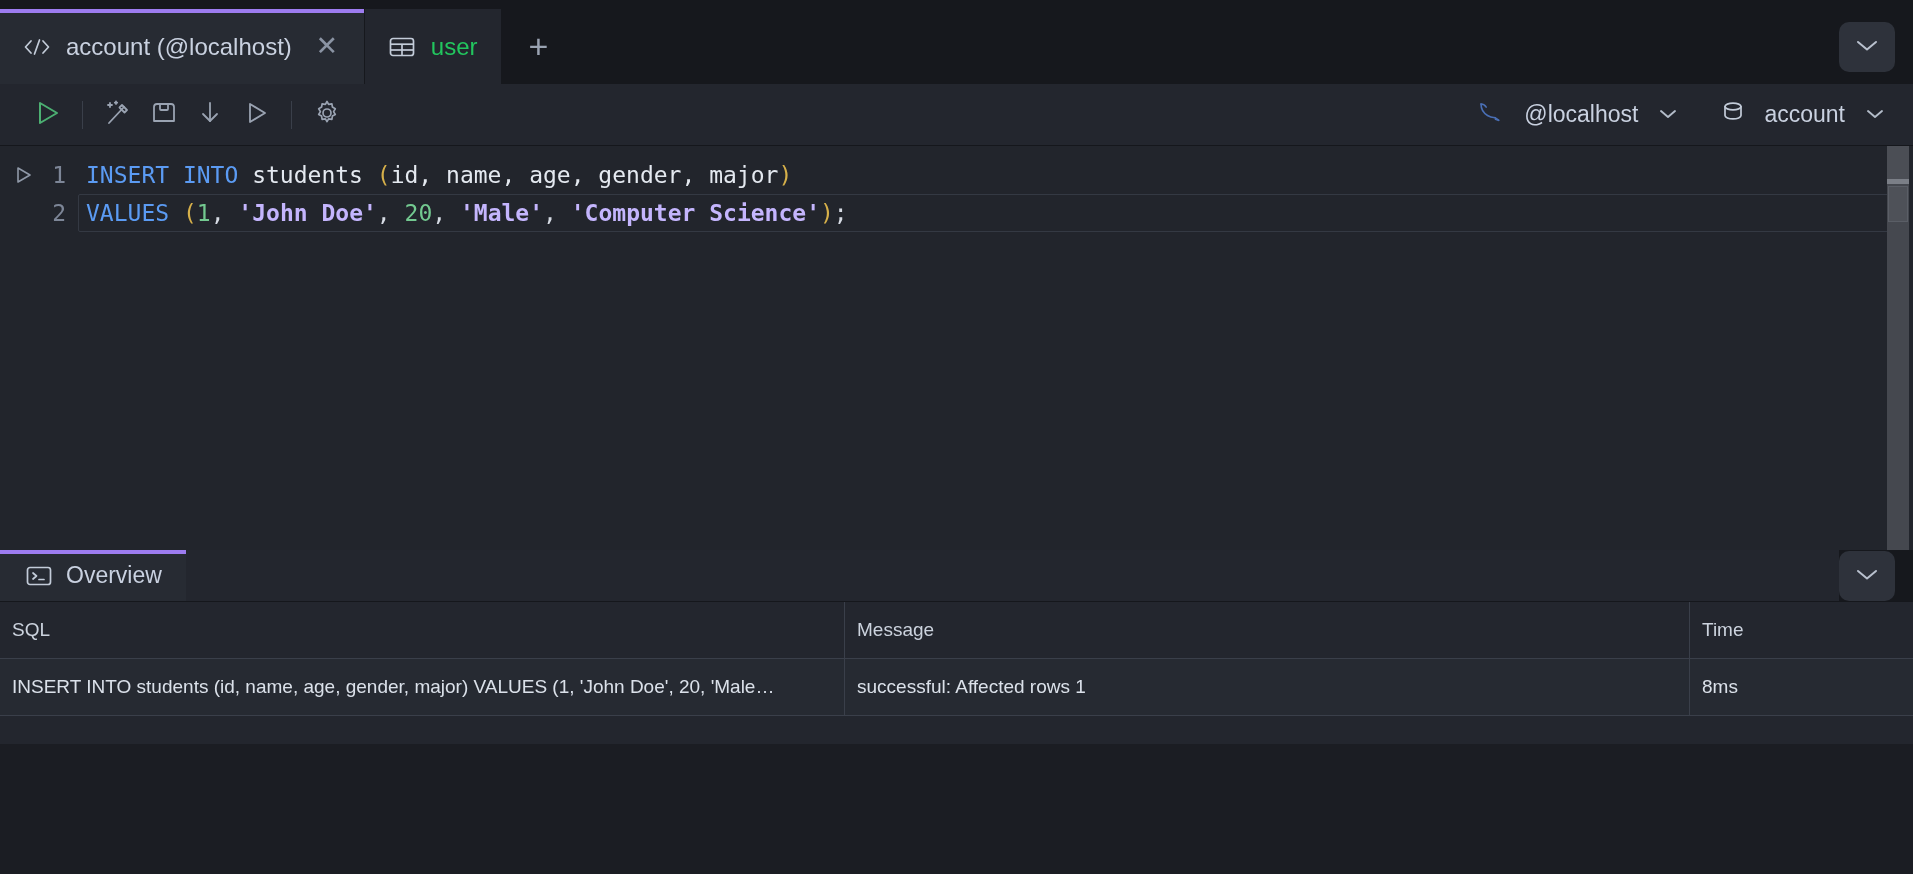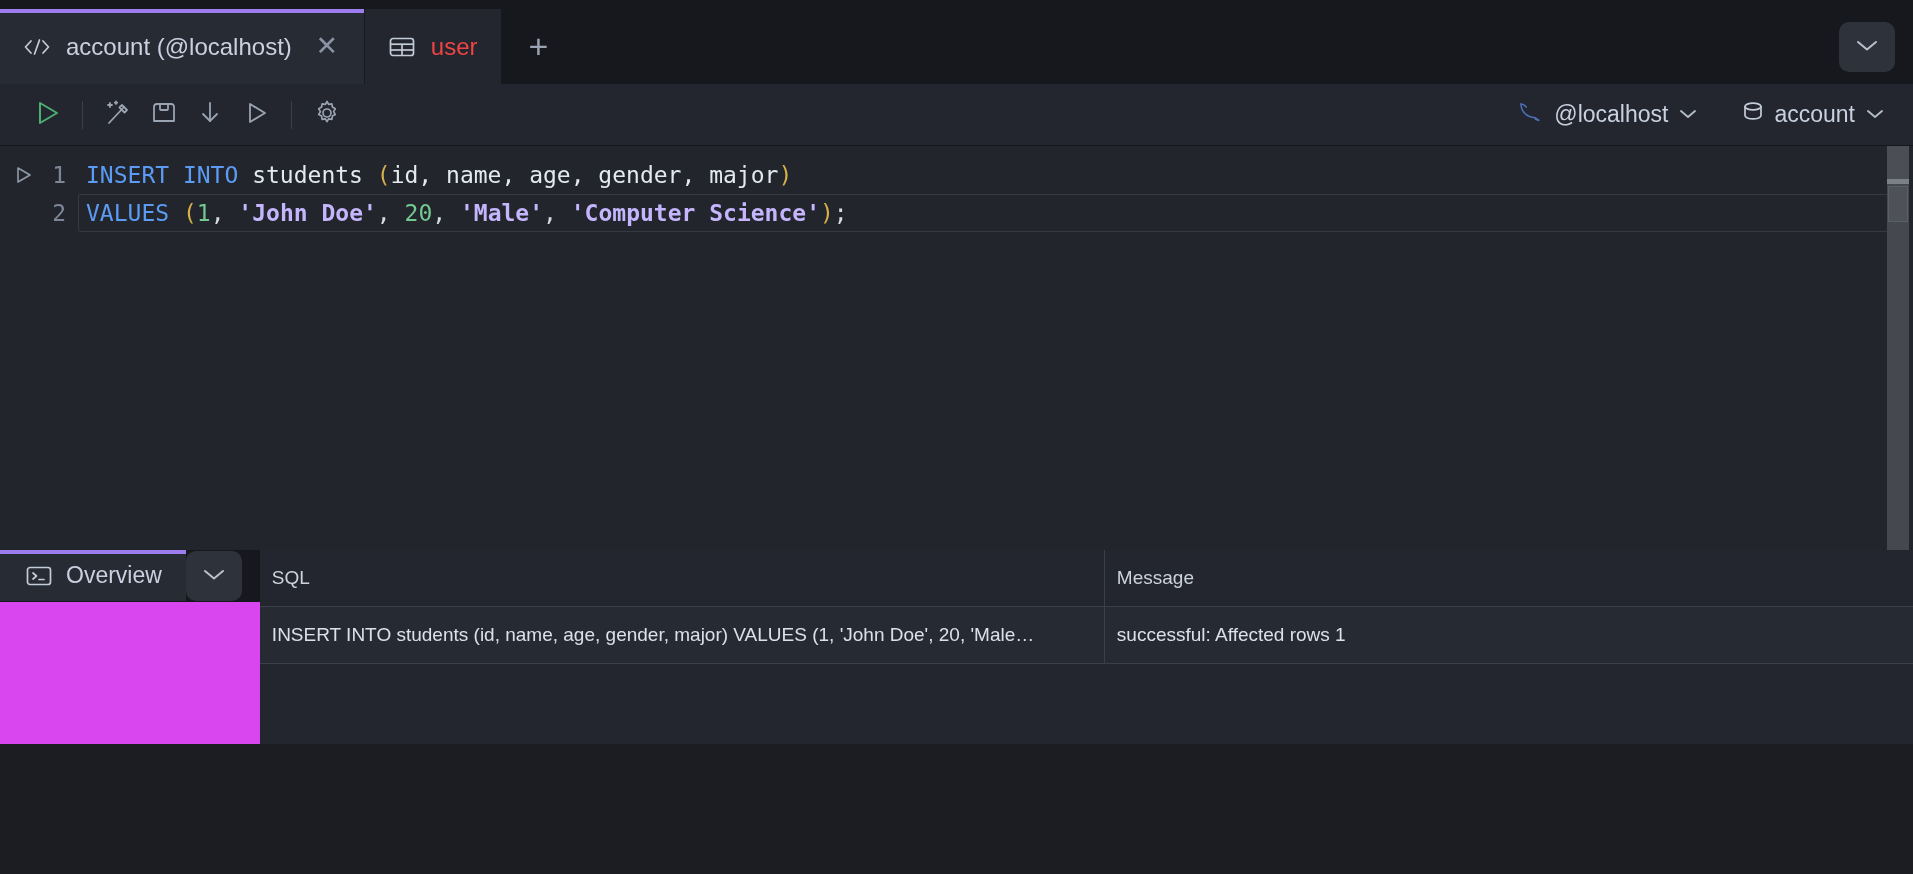--- a/index.html
+++ b/index.html
@@ -26,21 +26,21 @@
     color: #c9d1e0;
     font-size: 24px;
     cursor: pointer;
     border-right: 1px solid #16181d;
     margin-top: 9px;
   }
   .tab .tab-accent {
     position: absolute; left: 0; right: 0; top: 0; height: 4px;
     background: #9d7cf0;
   }
-  .tab.inactive { background: #23262e; color: #ef4444; }
+  .tab.inactive { background: #23262e; color: #22c55e; }
   .tab-icon { width: 30px; height: 24px; display:flex; align-items:center; justify-content:center; flex: 0 0 auto; color:#c3ccd9; }
   .tab-label { white-space: nowrap; }
   .tab-close {
     font-size: 27px; line-height: 1; color: #8a93a3; margin-left: 8px;
     width: 26px; text-align:center; cursor: pointer; font-weight: 300;
   }
   .tab-add {
     display:flex; align-items:center; justify-content:center;
     width: 72px; margin-top: 9px;
     color:#9aa3b2; font-size: 34px; font-weight: 300; cursor: pointer;
@@ -64,21 +64,21 @@
     padding: 0 22px 0 24px;
   }
   .tool-btn {
     width: 46px; height: 46px;
     display:flex; align-items:center; justify-content:center;
     cursor:pointer; color:#9aa3b2;
   }
   .tool-sep { width: 1px; height: 28px; background: #3a3f4a; margin: 0 12px; }
   .toolbar-spacer { flex: 1; }
   .conn-chip {
-    display:flex; align-items:center; gap: 8px;
+    display:flex; align-items:center; gap: 18px;
     color:#c9d1e0; font-size: 23px; cursor: pointer; padding: 0 6px;
     margin-left: 30px;
   }
   .conn-chip .chev { color:#b3bcc9; font-size:16px; margin-left:2px; }
 
   
   .editor-wrap { flex: 1; display:flex; position: relative; background:#22252c; overflow:hidden; }
   .editor {
     flex:1; display:flex; background:#22252c; position:relative;
     font-family: "DejaVu Sans Mono", "Liberation Mono", monospace;
@@ -104,21 +104,21 @@
 
   .vscroll { position:absolute; right:0; top:0; width: 26px; bottom:0; background:#22252c; }
   .vscroll .track { position:absolute; right:4px; top:0; width:22px; bottom:0; background:#45484f;}
   .vscroll .thumb-a { position:absolute; right:4px; top:0; width:22px; height:33px; background:#4b4e55; }
   .vscroll .mark { position:absolute; right:4px; top:33px; width:22px; height:5px; background:#7b7f87; }
   .vscroll .thumb-b { position:absolute; right:5px; top:40px; width:20px; height:36px; background:#4e5158; border:1px solid #5a5e66;}
   .left-rail { position:absolute; left:0; top:0; bottom:0; width:5px; background:#22252c;}
   .left-rail .nub { position:absolute; left:0; top:228px; width:4px; height:18px; background:#3b3f49;}
 
   
-  .panel { height: 194px; min-height:194px; display:flex; background:#d946ef; }
+  .panel { height: 194px; min-height:194px; display:flex; flex-direction:column; background:#f9a8d4;justify-content:center; }
   .panel-tabs {
     height: 52px; min-height:52px; display:flex; align-items:stretch;
     background:#16181d; border-bottom:1px solid #15171c;
   }
   .panel-tab {
     position:relative; display:flex; align-items:center; gap:12px;
     padding: 0 24px; background:#272b33; color:#c9d1e0; font-size:23px; cursor:pointer;
   }
   .panel-tab .tab-accent { position:absolute; left:0; right:0; top:0; height:4px; background:#9d7cf0;}
   .panel-tabs-spacer { flex:1; background:#23262e; }

